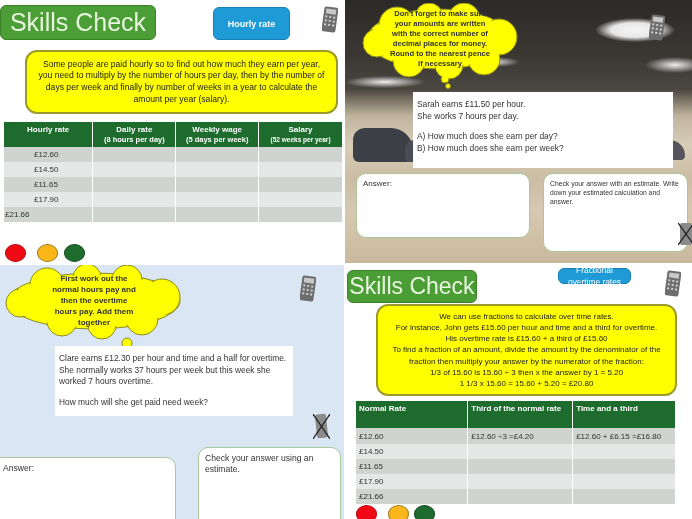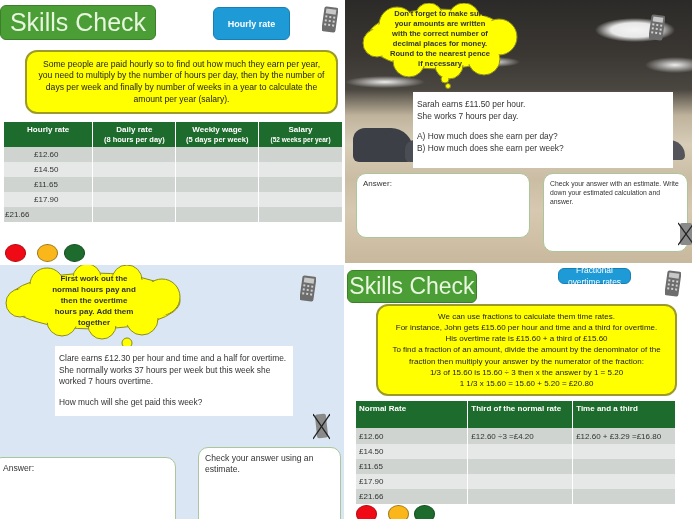--- a/index.html
+++ b/index.html
@@ -255,21 +255,21 @@
         <rect x="7" y="18" width="2" height="2"></rect>
         <rect x="11" y="18" width="2" height="2"></rect>
     </g>
   </svg>
 
   <div class="q-box" style="left:55px;top:81px;width:238px;height:70px;padding:7px 4px;">
     <div>Clare earns £12.30 per hour and time and a half for overtime.</div>
     <div>She normally works 37 hours per week but this week she</div>
     <div>worked 7 hours overtime.</div>
     <div style="height:9px;"></div>
-    <div>How much will she get paid this week?</div>
+    <div>How much will she get paid need week?</div>
   </div>
 
   <svg style="position:absolute;left:313px;top:148px;width:17px;height:27px;" viewBox="0 0 17 27">
     <rect x="3" y="1" width="11" height="24" rx="2" fill="#8a8a8a" transform="rotate(-6 8 13)"></rect>
     <line x1="0" y1="1" x2="17" y2="26" stroke="#222" stroke-width="1.3"></line>
     <line x1="17" y1="1" x2="0" y2="26" stroke="#222" stroke-width="1.3"></line>
   </svg>
 
   <div class="ans-box" style="left:-8px;top:192px;width:184px;height:75px;padding-left:10px;font-size:8.6px;">
     <span>Answer:</span>
@@ -298,21 +298,21 @@
         <rect x="7" y="14" width="2" height="2"></rect>
         <rect x="11" y="14" width="2" height="2"></rect>
       <rect x="3" y="18" width="2" height="2"></rect>
         <rect x="7" y="18" width="2" height="2"></rect>
         <rect x="11" y="18" width="2" height="2"></rect>
     </g>
   </svg>
 
   <div class="info-box" style="left:31px;top:41px;width:301px;height:92px;font-size:8px;line-height:11.2px;padding:3px 6px;">
     <div>
-      <div>We can use fractions to calculate them time rates.</div>
+      <div>We can use fractions to calculate over time rates.</div>
       <div>For instance, John gets £15.60 per hour and time and a third for overtime.</div>
       <div>His overtime rate is £15.60 + a third of £15.60</div>
       <div>To find a fraction of an amount, divide the amount by the denominator of the</div>
       <div>fraction then multiply your answer by the numerator of the fraction:</div>
       <div>1/3 of 15.60 is 15.60 ÷ 3 then x the answer by 1 = 5.20</div>
       <div>1 1/3 x 15.60 = 15.60 + 5.20 = £20.80</div>
     </div>
   </div>
 
   <table class="grid" style="left:11px;top:138px;width:320px;">
@@ -320,21 +320,21 @@
       <tr style="height:27px;">
         <th style="width:112px;text-align:left;padding-left:3px;">Normal Rate</th>
         <th style="width:105px;text-align:left;padding-left:3px;">Third of the normal rate</th>
         <th style="width:103px;text-align:left;padding-left:3px;">Time and a third</th>
       </tr>
     </thead>
     <tbody>
       <tr class="odd" style="height:16px;">
         <td style="padding-left:3px;">£12.60</td>
         <td style="padding-left:3px;">£12.60 ÷3 =£4.20</td>
-        <td style="padding-left:3px;">£12.60 + £3.29 =£16.80</td>
+        <td style="padding-left:3px;">£12.60 + £6.15 =£16.80</td>
       </tr>
       <tr class="even" style="height:15px;">
         <td style="padding-left:3px;">£14.50</td>
         <td></td>
           <td></td>
       </tr>
       <tr class="odd" style="height:15px;">
         <td style="padding-left:3px;">£11.65</td>
         <td></td>
           <td></td>

